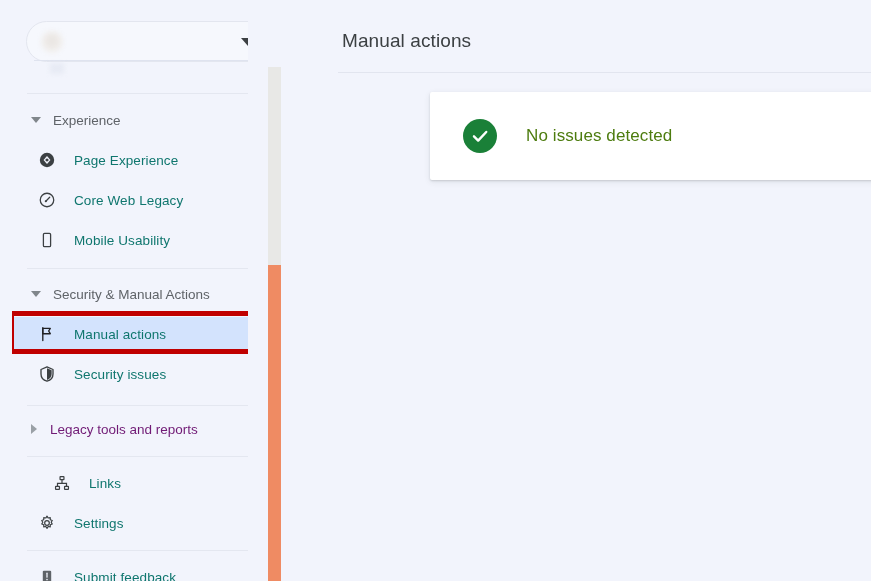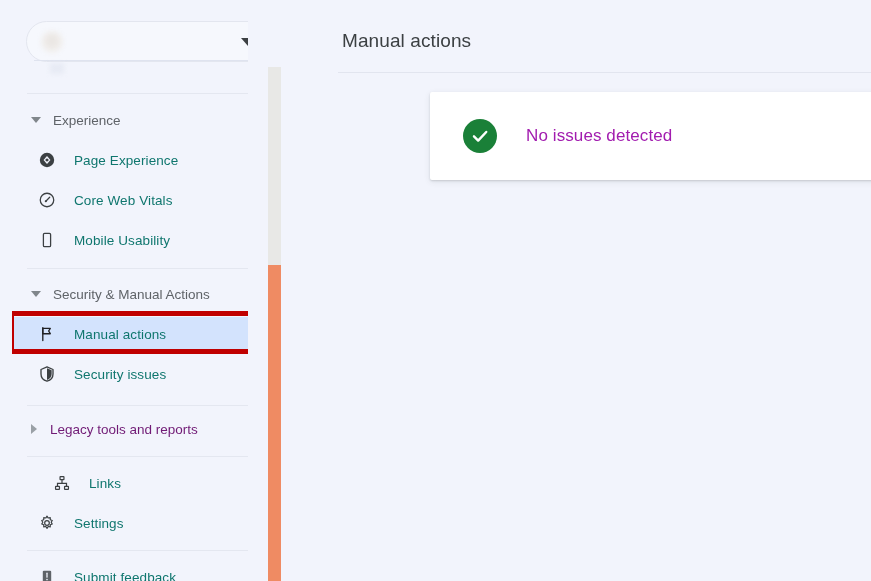--- a/index.html
+++ b/index.html
@@ -252,21 +252,21 @@
     border-radius: 50%;
     background: #1a8038;
     flex: 0 0 auto;
     display: flex;
     align-items: center;
     justify-content: center;
   }
   #status-text {
     margin-left: 29px;
     font-size: 17px;
-    color: #a21caf;
+    color: #4d7c0f;
     letter-spacing: .1px;
   }
 </style>
 </head>
 <body>
 
 <div id="app">
 
   <div id="sidebar">
 
@@ -298,21 +298,21 @@
     </div>
 
     <div class="nav-item" style="top:183px;">
       <span class="ico">
         <svg width="18" height="18" viewBox="0 0 24 24" fill="none" stroke="#3c4043" stroke-width="1.7">
           <circle cx="12" cy="12" r="9"></circle>
           <path d="M15.6 8.4 L10.4 13.6" stroke-linecap="round"></path>
           <circle cx="10.4" cy="13.6" r="1.4" fill="#3c4043" stroke="none"></circle>
         </svg>
       </span>
-      <span class="lbl">Core Web Vitals</span>
+      <span class="lbl">Core Web Legacy</span>
     </div>
 
     <div class="nav-item" style="top:223px;">
       <span class="ico">
         <svg width="18" height="18" viewBox="0 0 24 24" fill="none" stroke="#3c4043" stroke-width="1.7">
           <rect x="7.2" y="3.2" width="9.6" height="17.6" rx="1.6"></rect>
         </svg>
       </span>
       <span class="lbl">Mobile Usability</span>
     </div>

